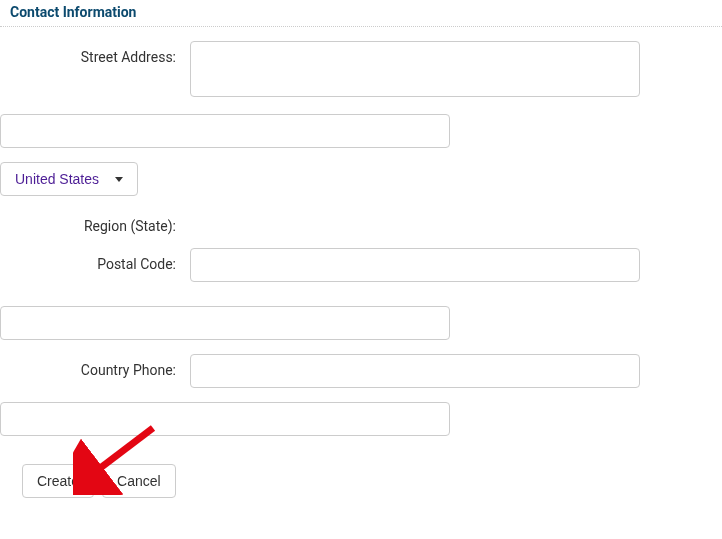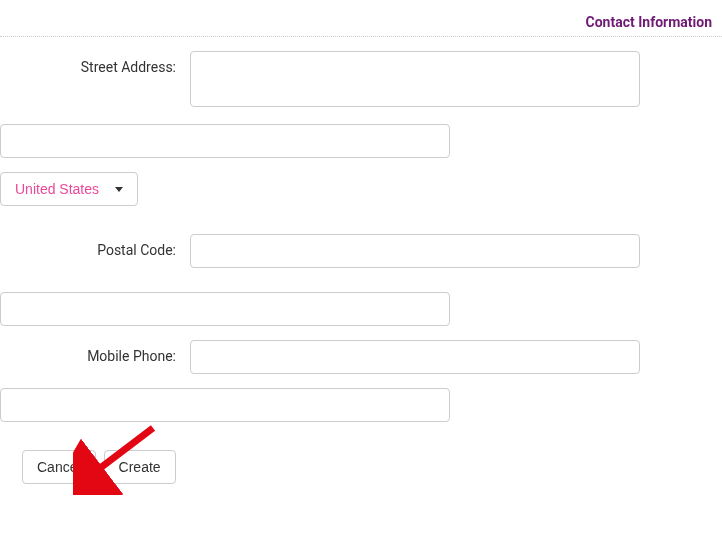--- a/index.html
+++ b/index.html
@@ -11,25 +11,24 @@
       font-family: -apple-system, BlinkMacSystemFont, "Segoe UI", Roboto, "Helvetica Neue", Arial, sans-serif;
       font-size: 14px;
       color: #333;
       background: #fff;
       width: 722px;
       height: 539px;
       position: relative;
     }
     .section-header {
       font-weight: bold;
-      color: #701a75;
-      padding: 14px 10px 6px 10px;
+      color: #0c4a6e;
+      padding: 4px 10px 6px 10px;
       border-bottom: 1px dotted #ccc;
       font-size: 14px;
-      text-align: right;
     }
     .form-row {
       display: flex;
       align-items: flex-start;
       margin-top: 14px;
     }
     .form-label {
       width: 190px;
       text-align: right;
       padding-right: 14px;
@@ -62,21 +61,21 @@
       resize: none;
     }
     .select-btn {
       display: inline-flex;
       align-items: center;
       height: 34px;
       border: 1px solid #ccc;
       border-radius: 4px;
       padding: 6px 14px;
       font-size: 14px;
-      color: #ec4899;
+      color: #4c1d95;
       background: #fff;
       cursor: pointer;
       gap: 14px;
     }
     .caret-down {
       display: inline-block;
       width: 0;
       height: 0;
       border-left: 4px solid transparent;
       border-right: 4px solid transparent;
@@ -135,56 +134,57 @@
 <div class="form-row">
   <div class="form-control-wrap">
     <button class="select-btn">
       <span>United States</span>
       <span class="caret-down"></span>
     </button>
   </div>
 </div>
 
 <div class="form-row">
+  <div class="form-label">Region (State):</div>
 </div>
 
 <div class="form-row">
   <div class="form-label">Postal Code:</div>
   <div class="form-control-wrap">
     <input type="text" class="text-input" value="" style="">
   </div>
 </div>
 
 <div class="spacer"></div>
 
 <div class="form-row">
   <div class="form-control-wrap">
     <input type="text" class="text-input" value="" style="">
   </div>
 </div>
 
 <div class="form-row">
-  <div class="form-label">Mobile Phone:</div>
+  <div class="form-label">Country Phone:</div>
   <div class="form-control-wrap">
     <input type="text" class="text-input" value="" style="">
   </div>
 </div>
 
 <div class="form-row">
   <div class="form-control-wrap">
     <input type="text" class="text-input" value="" style="">
   </div>
 </div>
 
 <div class="button-row">
   <button class="btn">
-    <span>Cancel</span>
+    <span>Create</span>
   </button>
   <button class="btn">
-    <span>Create</span>
+    <span>Cancel</span>
   </button>
 </div>
 
 <svg class="arrow-annotation" width="90" height="75" viewBox="0 0 90 75">
   <defs>
     <marker id="arrowhead" markerWidth="12" markerHeight="10" refX="2" refY="5" orient="auto">
       <polygon points="0 0, 12 5, 0 10" fill="#e30613"></polygon>
     </marker>
   </defs>
   <line x1="80" y1="8" x2="18" y2="55" stroke="#e30613" stroke-width="7" marker-end="url(#arrowhead)"></line>

